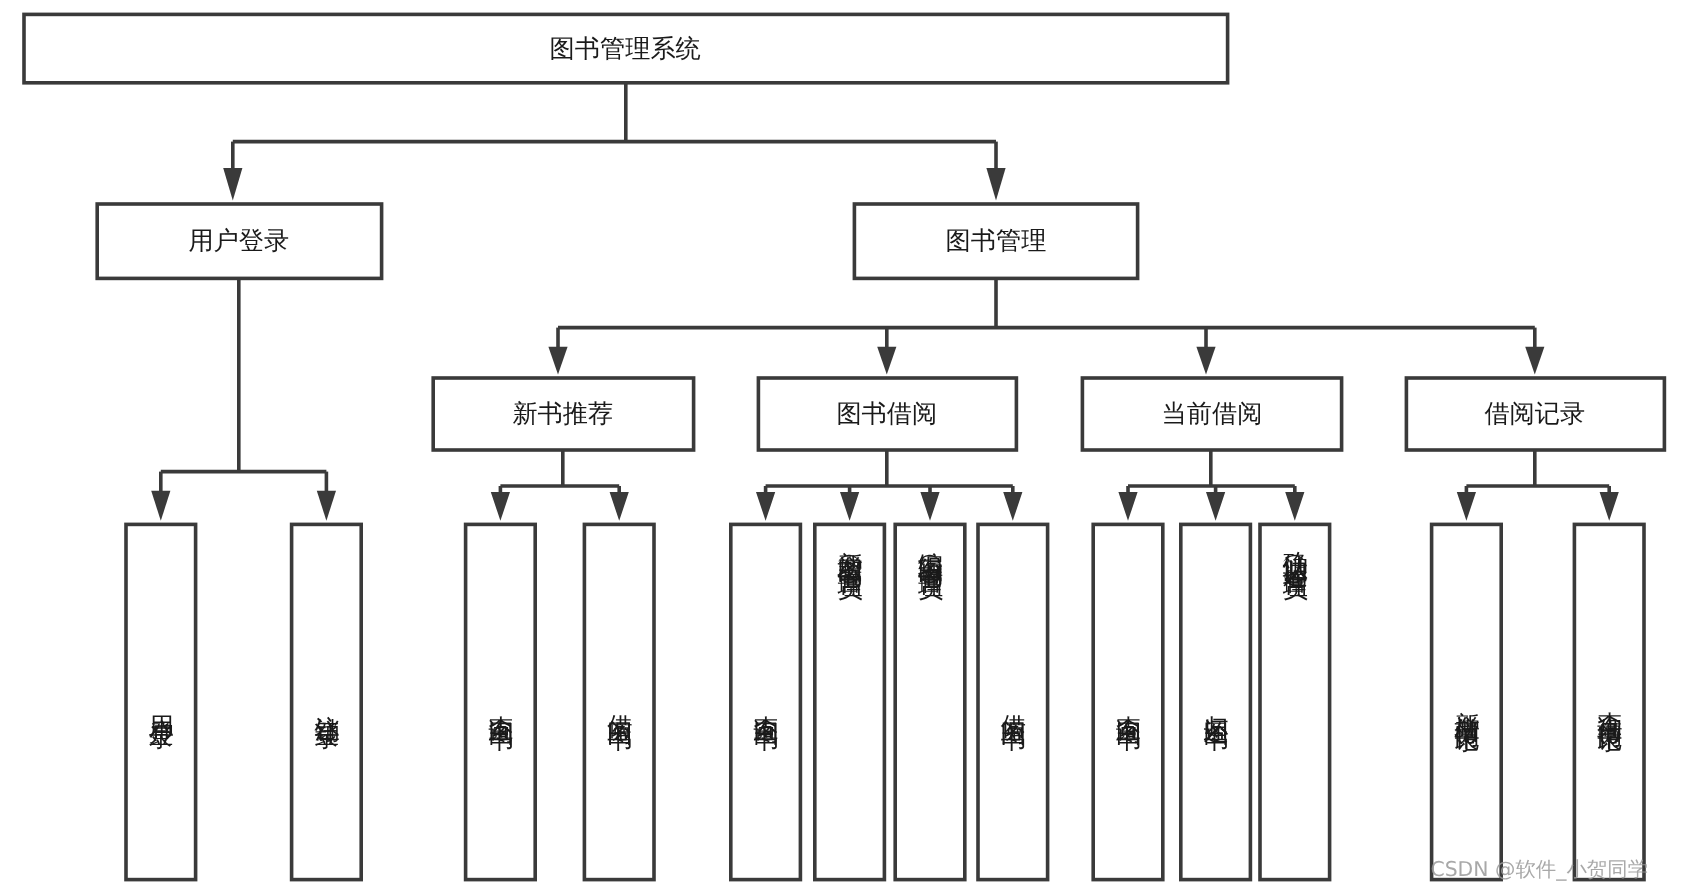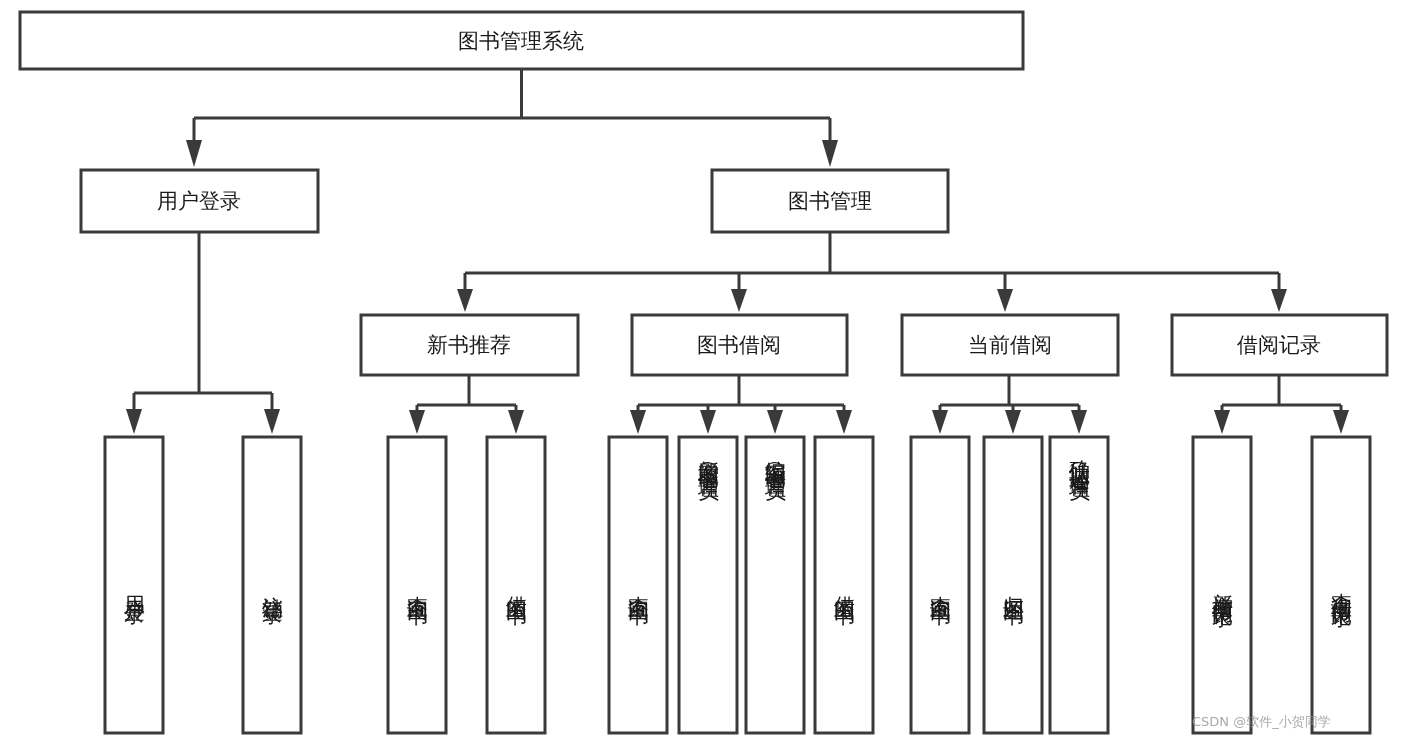--- a/index.html
+++ b/index.html
@@ -65,21 +65,21 @@
     color: #1a1a1a;
     writing-mode: vertical-rl;
     text-orientation: upright;
     letter-spacing: 3px;
     line-height: 1;
     white-space: nowrap;
   }
   .watermark {
     position: absolute;
     font-family: "DejaVu Sans", "Liberation Sans", sans-serif;
-    font-size: 13px;
+    font-size: 17px;
     color: #9a9a9a;
     white-space: nowrap;
     opacity: 0.85;
   }
 </style>
 </head>
 <body>
 
 <div id="diagram-root">
 

